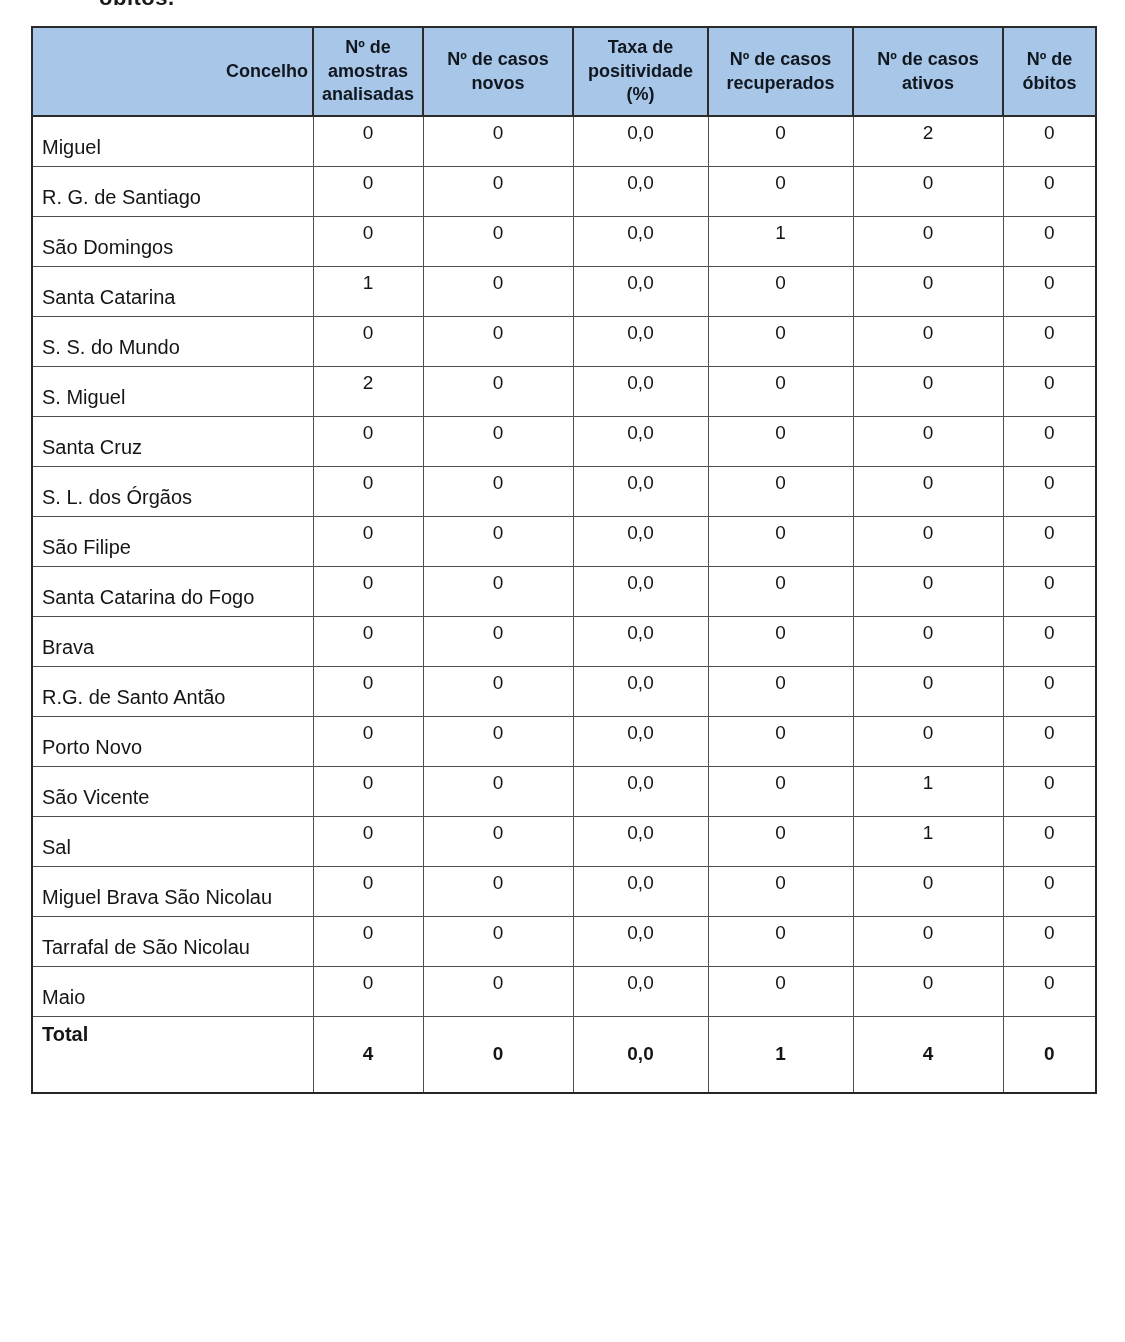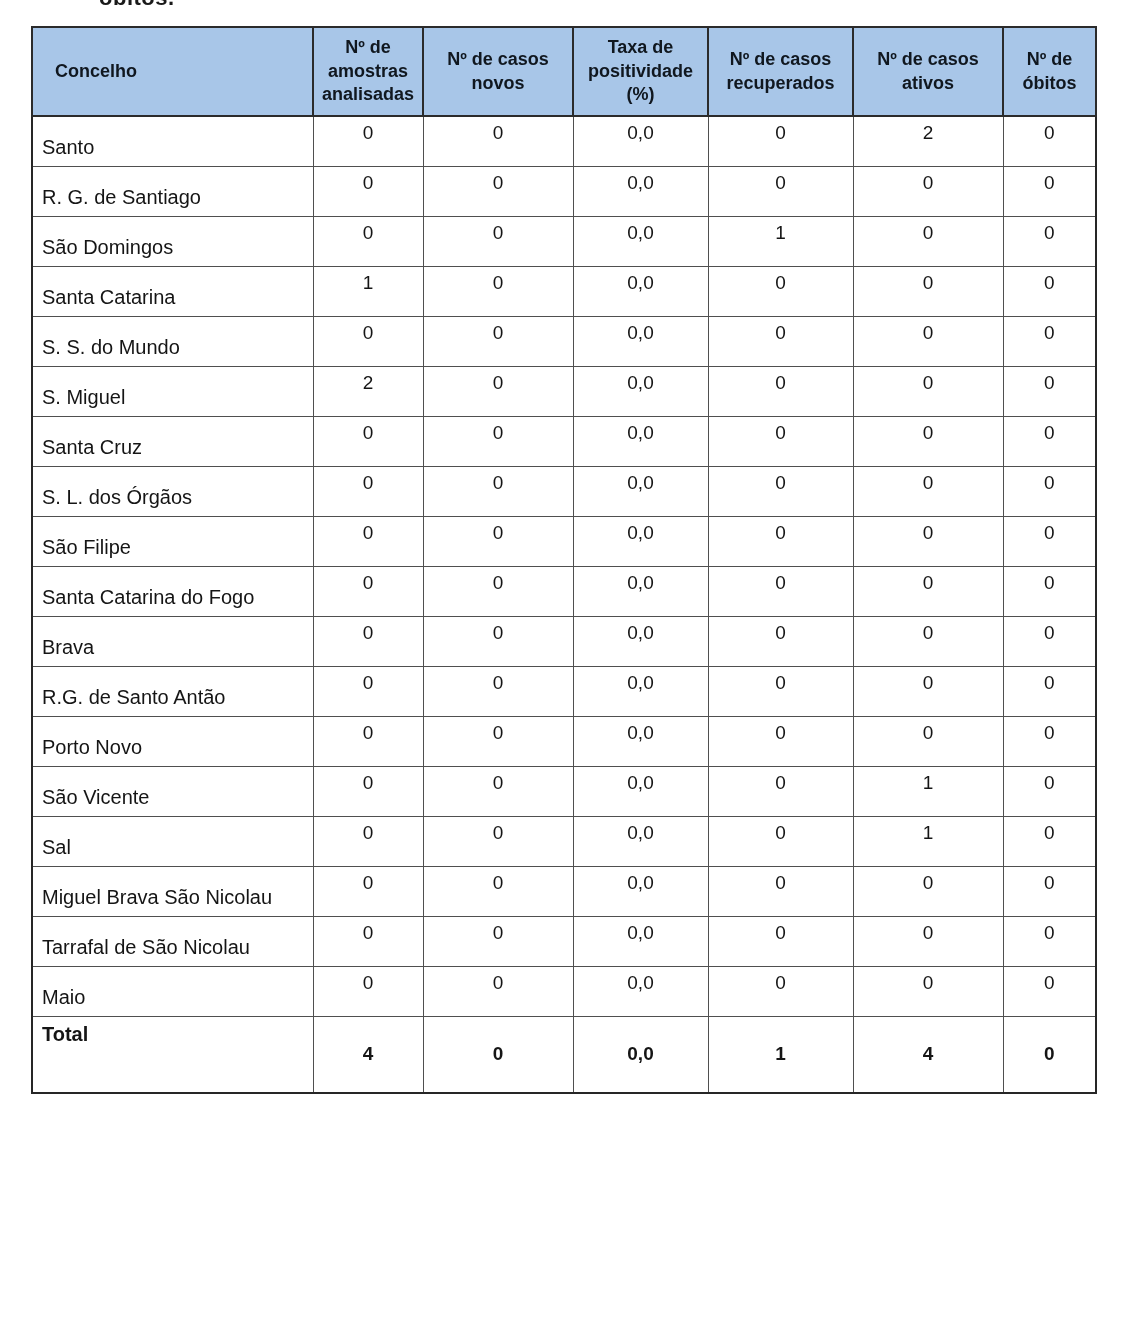--- a/index.html
+++ b/index.html
@@ -34,22 +34,22 @@
     height: 89px;
     vertical-align: middle;
     text-align: center;
     font-size: 18px;
     font-weight: 700;
     color: #10171f;
     line-height: 1.3;
     padding: 2px 4px;
   }
   table.report th.col-name {
-    text-align: left;
-    padding-left: 22px;
+    text-align: right;
+    padding-left: 9px;
   }
   table.report td {
     border: 1px solid #4f4f4f;
     color: #151515;
     background: #ffffff;
   }
   td.name-cell {
     height: 50px;
     vertical-align: middle;
     text-align: left;
@@ -95,21 +95,21 @@
         <th>Nº de amostras analisadas</th>
         <th>Nº de casos novos</th>
         <th>Taxa de positividade (%)</th>
         <th>Nº de casos recuperados</th>
         <th>Nº de casos ativos</th>
         <th>Nº de óbitos</th>
       </tr>
   </thead>
   <tbody id="table-body">
       <tr>
-        <td class="name-cell">Santo</td>
+        <td class="name-cell">Miguel</td>
         <td class="num-cell">0</td>
         <td class="num-cell">0</td>
         <td class="num-cell">0,0</td>
         <td class="num-cell">0</td>
         <td class="num-cell">2</td>
         <td class="num-cell">0</td>
       </tr>
       <tr>
         <td class="name-cell">R. G. de Santiago</td>
         <td class="num-cell">0</td>

